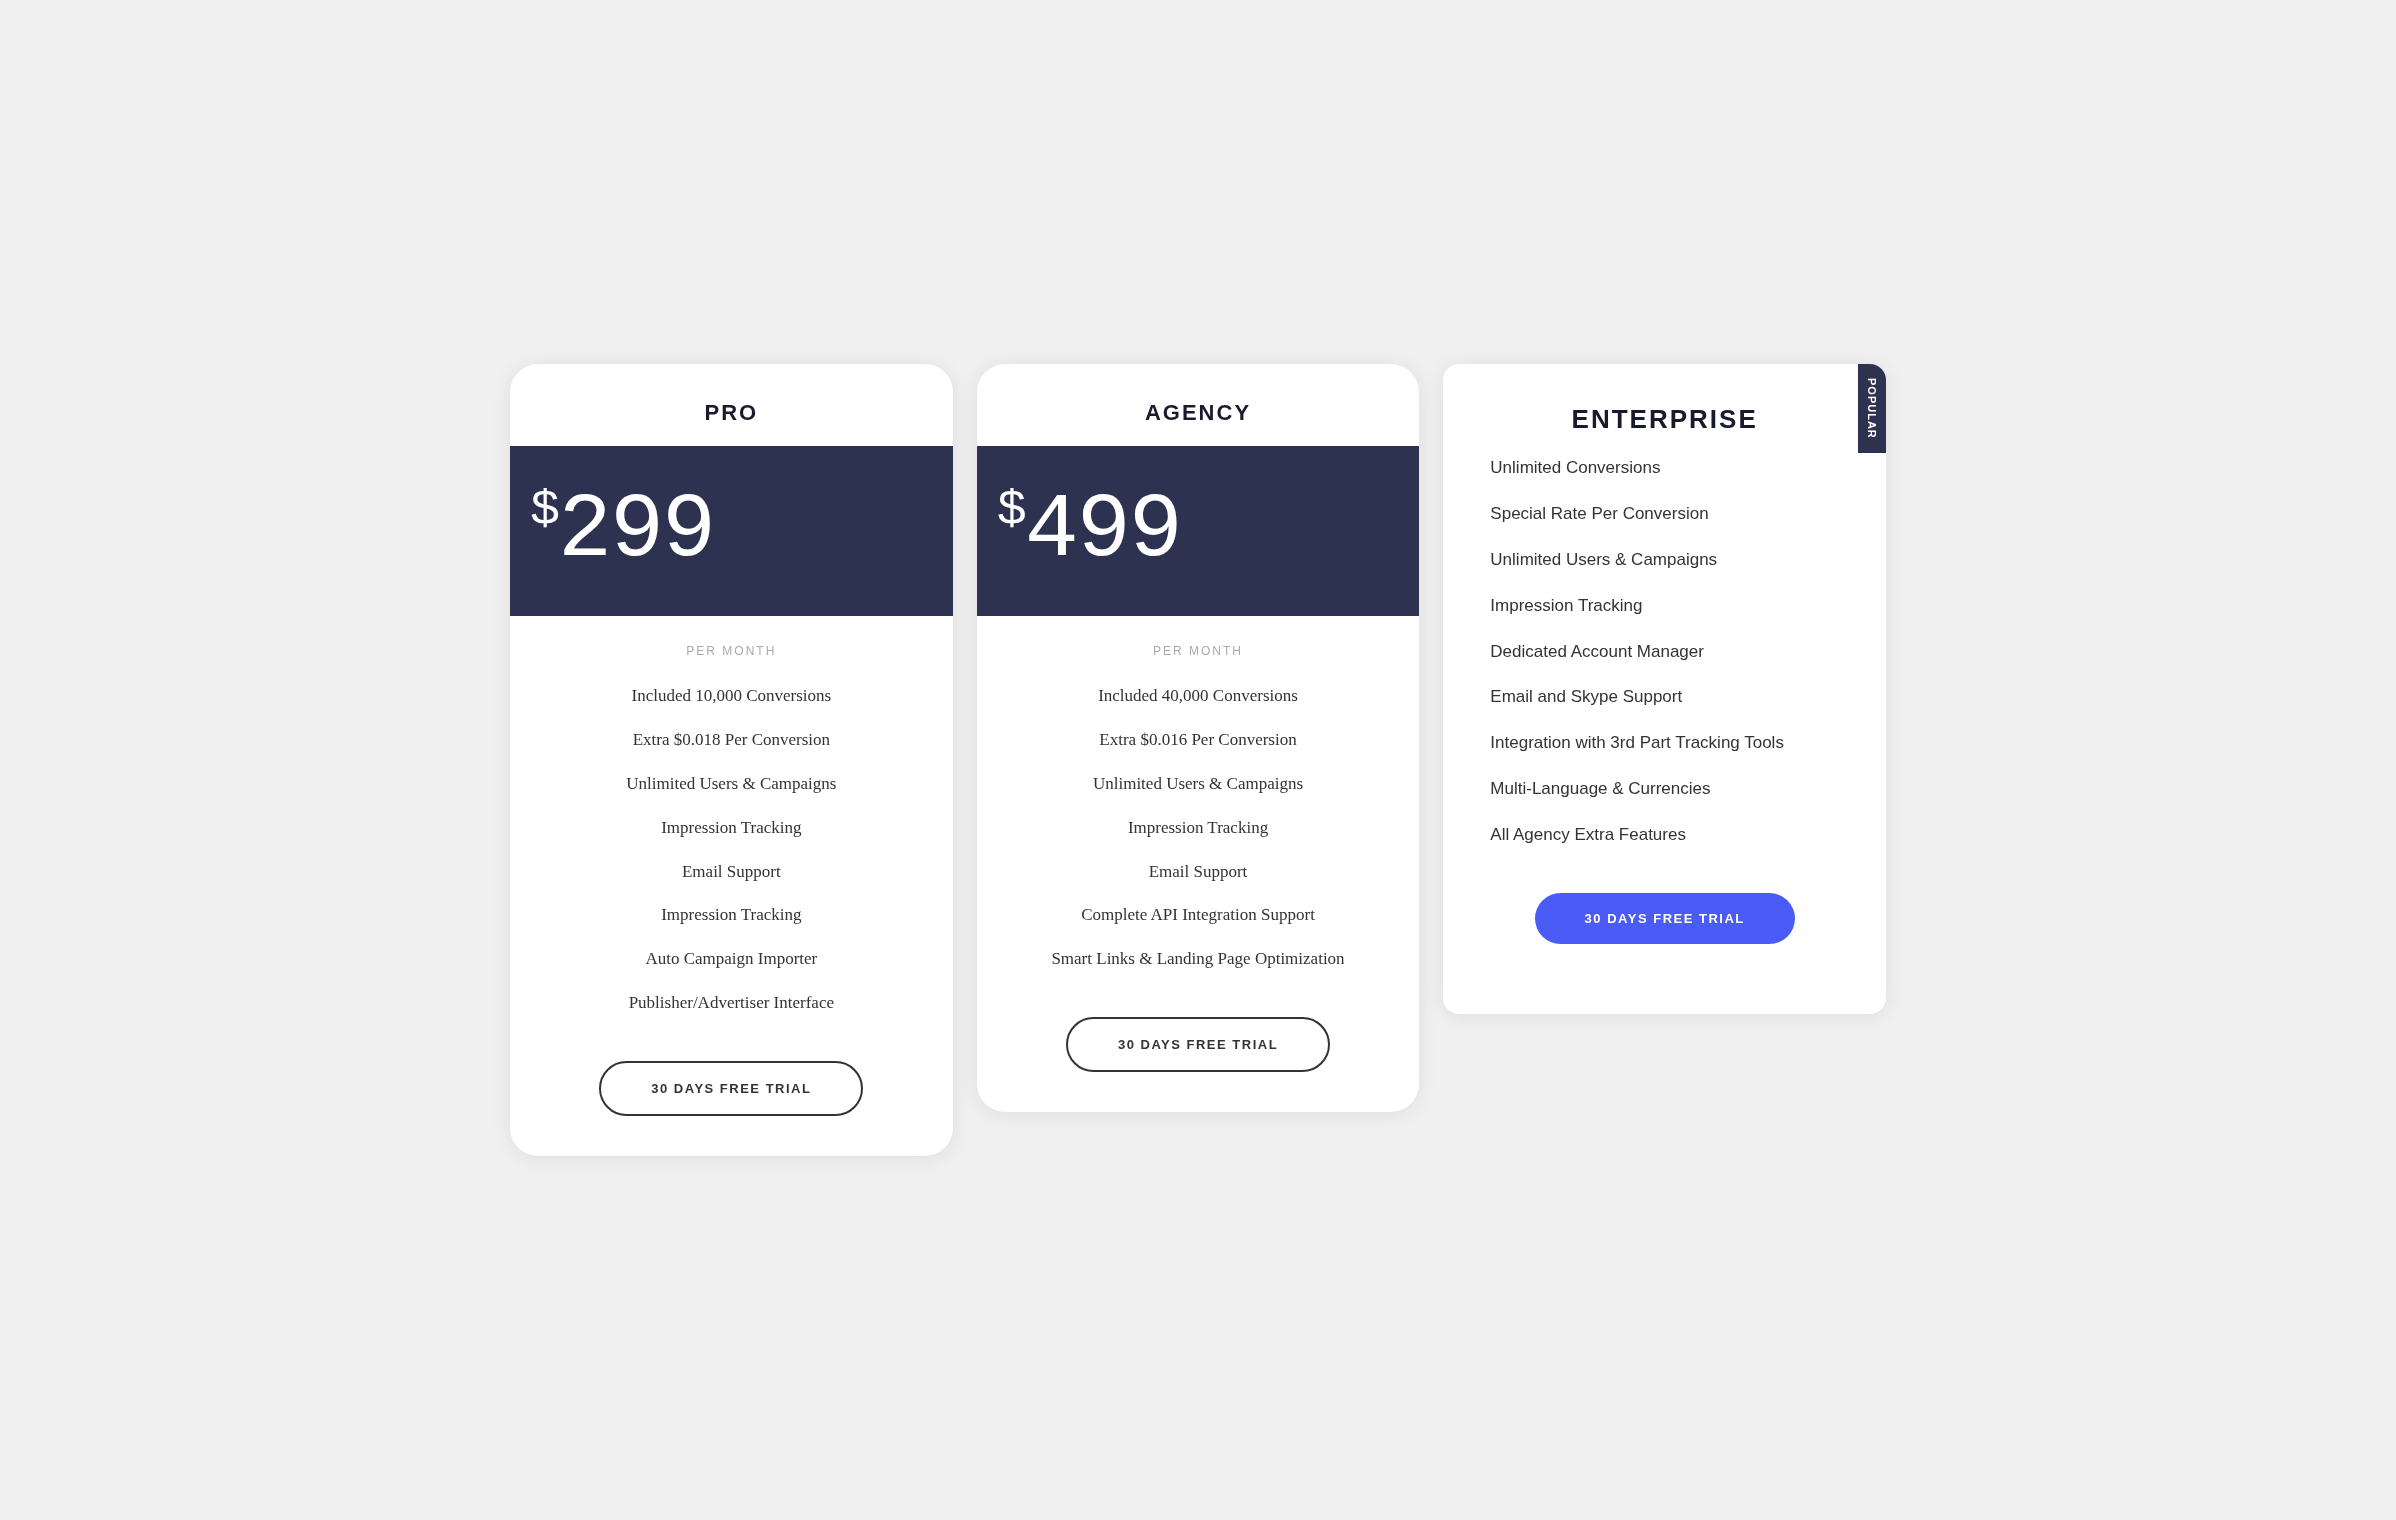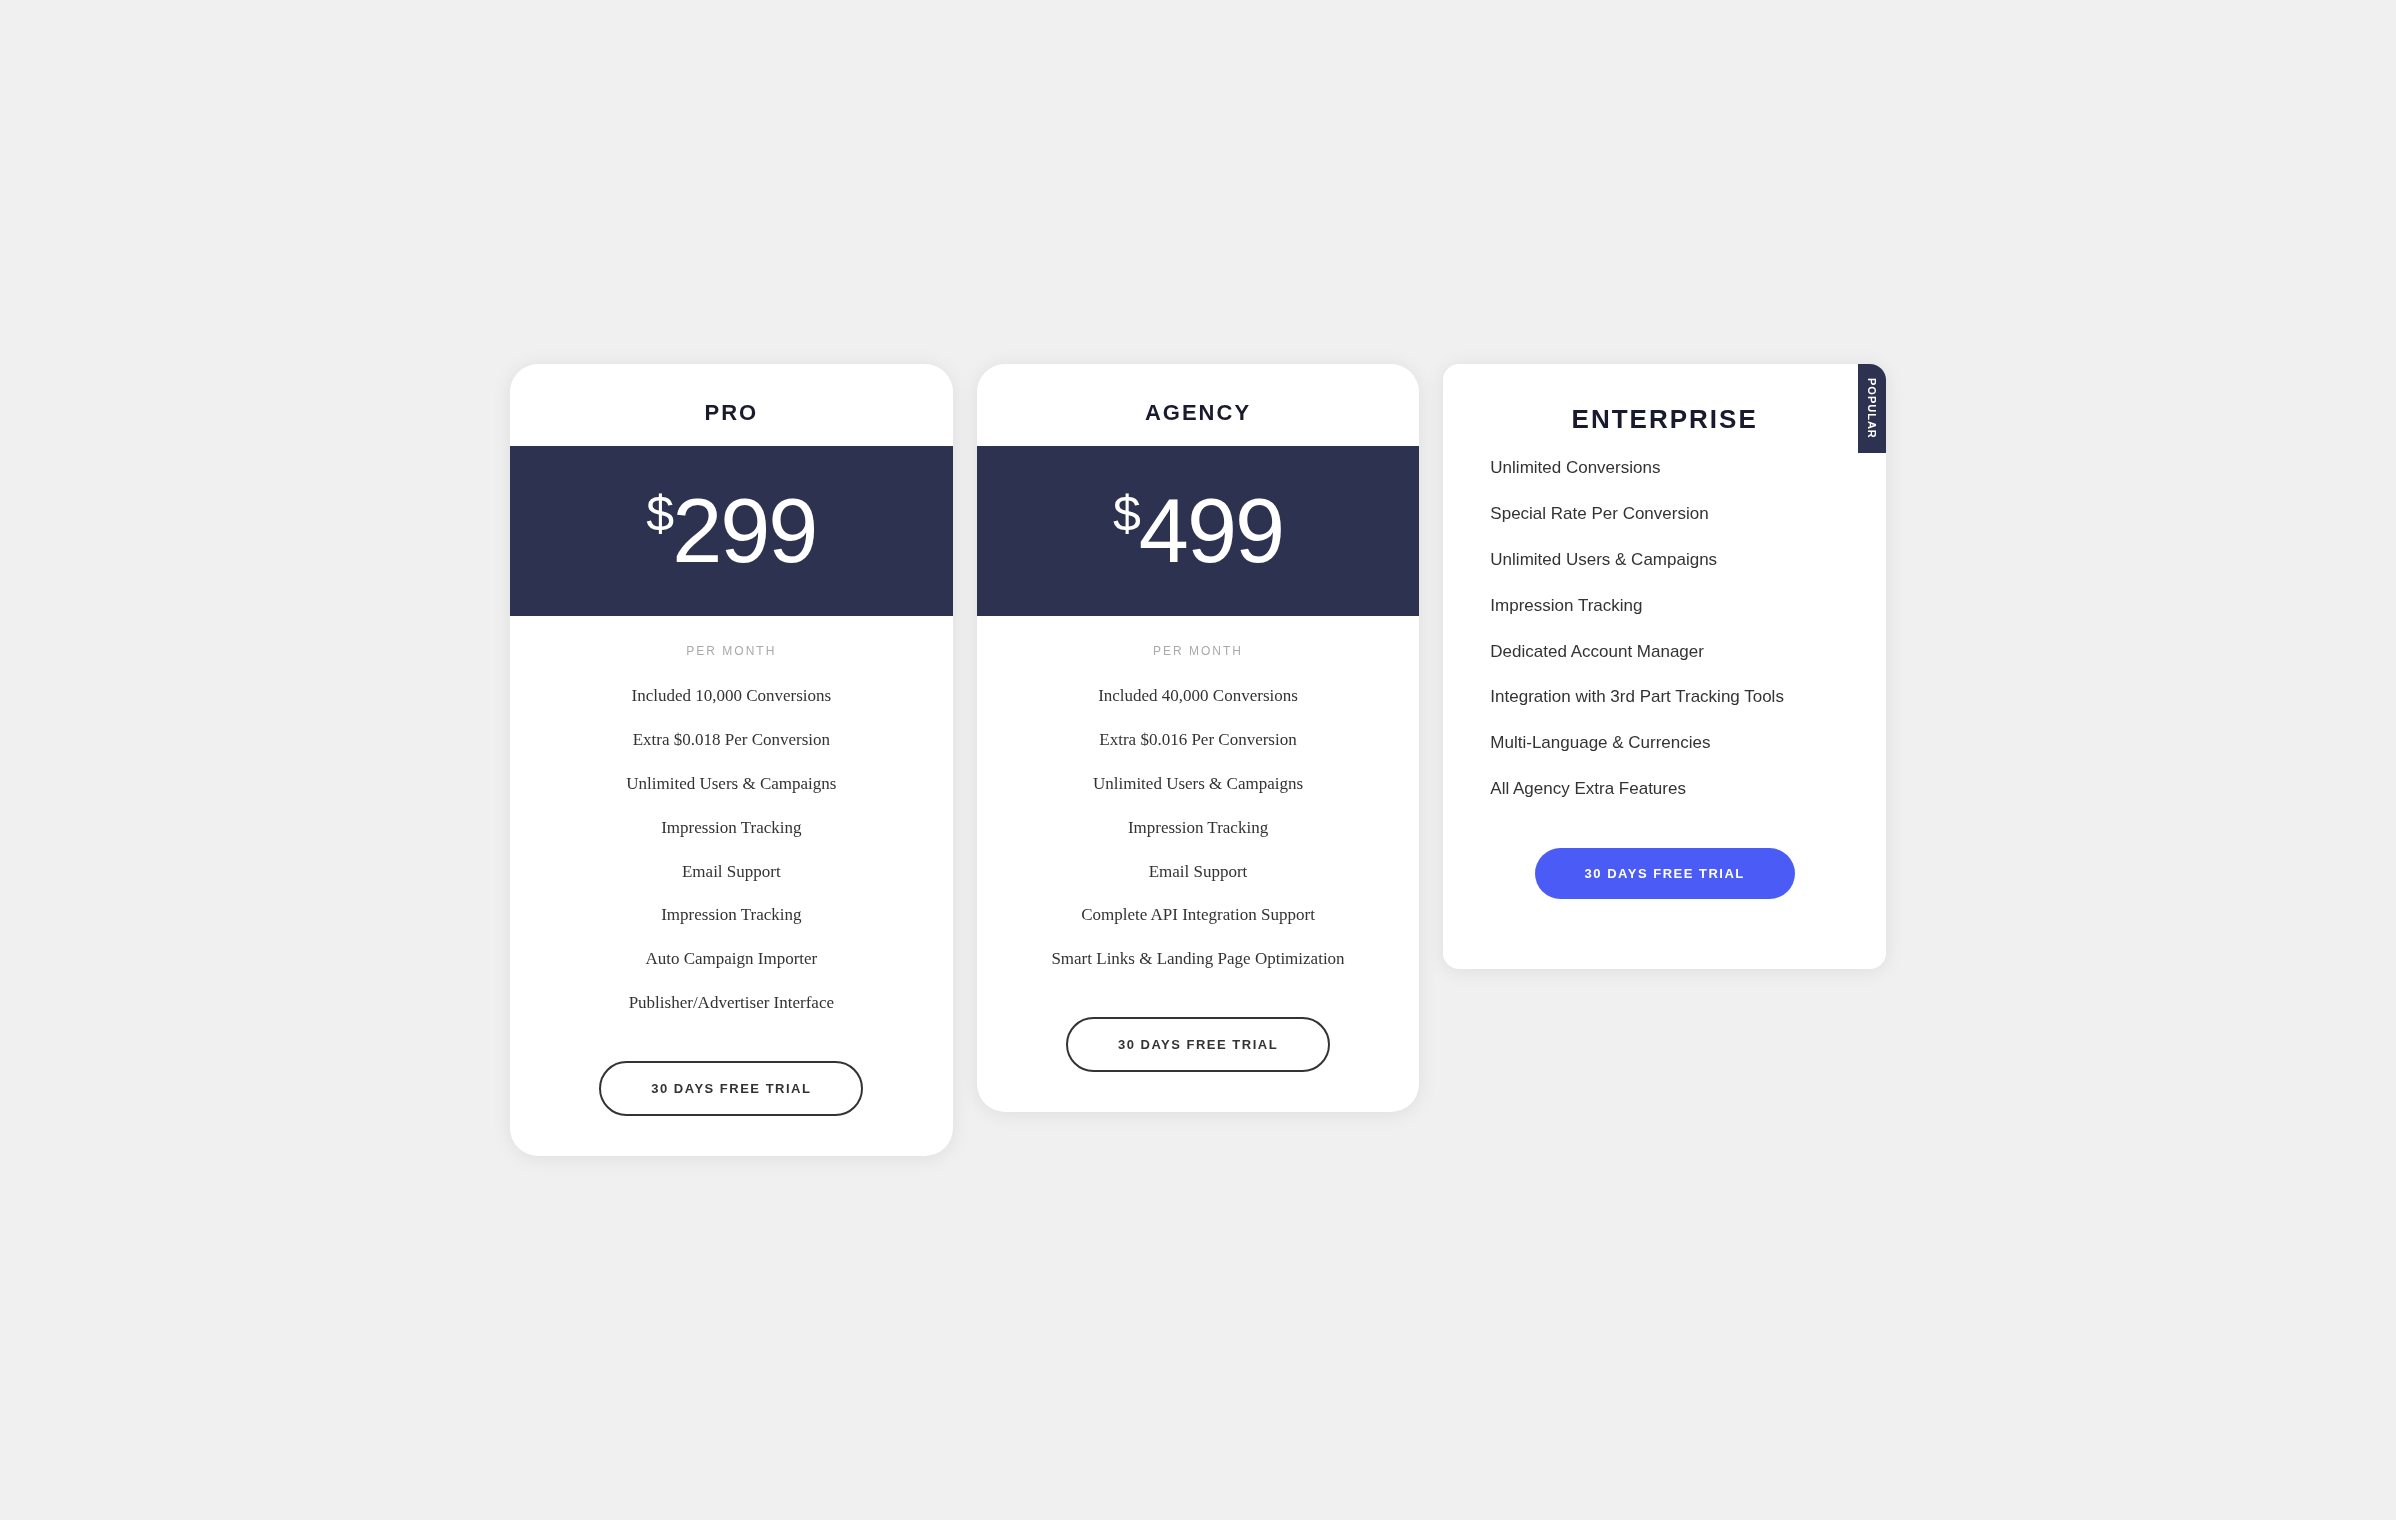--- a/index.html
+++ b/index.html
@@ -46,22 +46,22 @@
       font-size: 22px;
       font-weight: 800;
       letter-spacing: 2px;
       color: #1a1a2e;
       text-transform: uppercase;
     }
 
     .price-block {
       background: #2d3250;
       color: #fff;
-      text-align: center;
       padding: 40px 20px;
+      font-family: Liberation Mono, monospace;
     }
 
     .price-amount {
       font-size: 90px;
       font-weight: 300;
       line-height: 1;
       letter-spacing: -2px;
     }
 
     .price-amount .currency {
@@ -249,20 +249,21 @@
     <div class="popular-badge">Popular</div>
     <div class="enterprise-header">
       <div class="enterprise-title">ENTERPRISE</div>
     </div>
     <ul class="enterprise-features">
       <li>Unlimited Conversions</li>
       <li>Special Rate Per Conversion</li>
       <li>Unlimited Users &amp; Campaigns</li>
       <li>Impression Tracking</li>
       <li>Dedicated Account Manager</li>
+      <li>Email and Skype Support</li>
       <li>Integration with 3rd Part Tracking Tools</li>
       <li>Multi-Language &amp; Currencies</li>
       <li>All Agency Extra Features</li>
     </ul>
     <div class="enterprise-trial-btn-container">
       <button class="trial-btn filled">30 DAYS FREE TRIAL</button>
     </div>
   </div>
 
 </div>

